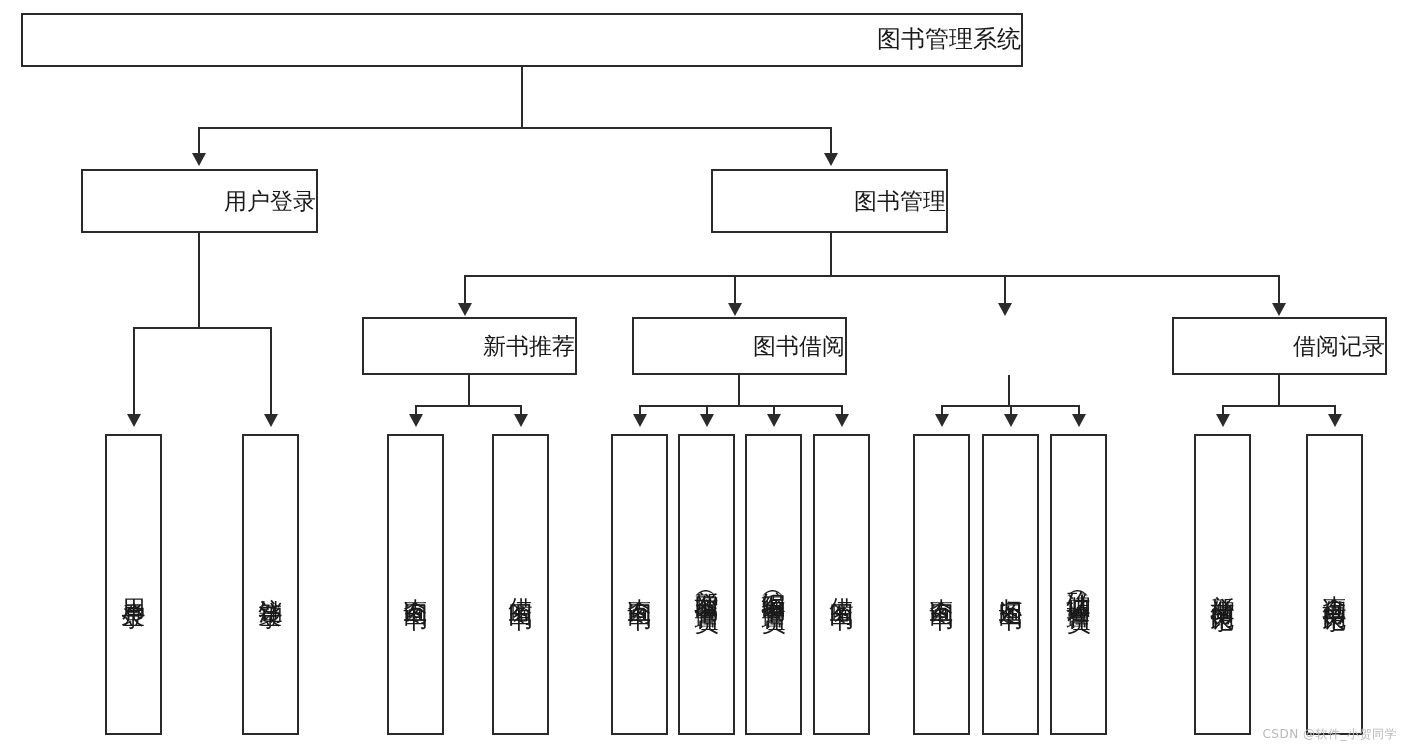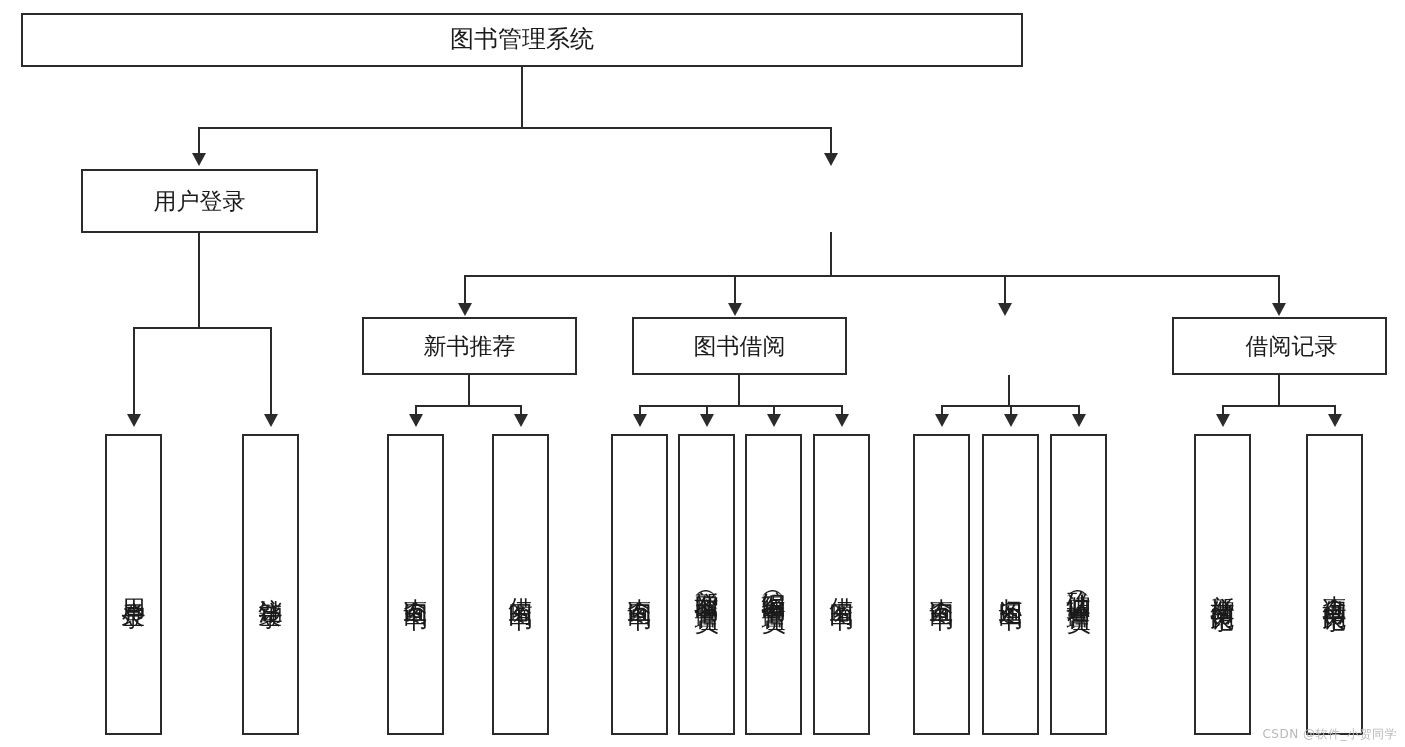--- a/index.html
+++ b/index.html
@@ -15,21 +15,21 @@
     overflow:hidden;
   }
   
   .node{
     position:absolute;
     box-sizing:border-box;
     border:2px solid #2b2b2b;
     background:#ffffff;
     display:flex;
     align-items:center;
-    justify-content:center;
+    justify-content:flex-end;
     z-index:3;
   }
   .node .label{
     color:#1a1a1a;
     line-height:1.15;
     text-align:center;
     white-space:nowrap;
   }
   
   .node.h .label{
@@ -143,20 +143,23 @@
   <div class="ln v" style="left:1334px;top:405px;height:9px;"></div>
   <div class="arrow" style="left:1328px;top:414px;"></div>
 
   <div class="node h root" style="left:21px;top:13px;width:1002px;height:54px;">
     <span class="label">图书管理系统</span>
   </div>
 
   <div class="node h" style="left:81px;top:169px;width:237px;height:64px;">
     <span class="label">用户登录</span>
   </div>
+  <div class="node h" style="left:711px;top:169px;width:237px;height:64px;">
+    <span class="label">图书管理</span>
+  </div>
 
   <div class="node h" style="left:632px;top:317px;width:215px;height:58px;">
     <span class="label">图书借阅</span>
   </div>
   <div class="node h" style="left:362px;top:317px;width:215px;height:58px;">
     <span class="label">新书推荐</span>
   </div>
   <div class="node h" style="left:1172px;top:317px;width:215px;height:58px;padding-left:24px;">
     <span class="label">借阅记录</span>
   </div>

